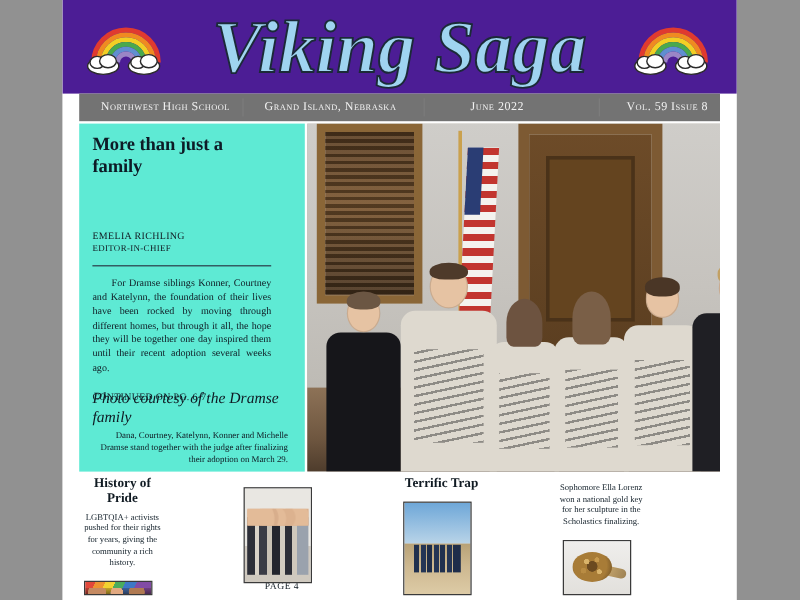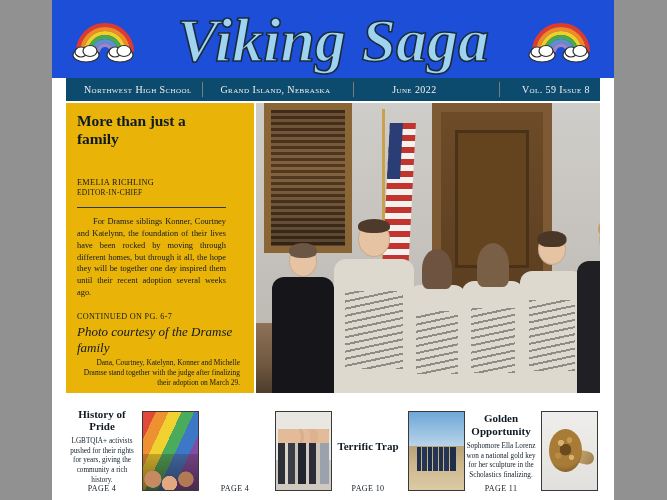--- a/index.html
+++ b/index.html
@@ -16,21 +16,21 @@
     position: absolute;
     left: 52px; top: 0; width: 562px; height: 500px;
     background: #ffffff;
     overflow: hidden;
   }
 
   
   .masthead {
     position: absolute;
     left: 0; top: 0; width: 562px; height: 78px;
-    background: #1d4ed8;
+    background: #4c1d95;
   }
   .rainbow {
     position: absolute;
     width: 66px; height: 56px;
   }
   .rainbow.left  { left: 20px;  top: 8px; }
   .rainbow.right { left: 476px; top: 8px; }
 
   .logo-text {
     position: absolute;
@@ -44,21 +44,21 @@
     color: #9fd4f0;
     letter-spacing: 0px;
     -webkit-text-stroke: 1.6px #1b2a38;
     white-space: nowrap;
   }
 
   
   .banner {
     position: absolute;
     left: 14px; top: 78px; width: 534px; height: 23px;
-    background: #0c4a6e;
+    background: #737373;
     color: #ffffff;
     display: flex;
     align-items: center;
   }
   .banner-cell {
     font-variant: small-caps;
     font-size: 10px;
     letter-spacing: 0.4px;
     white-space: nowrap;
     padding: 0 10px;
@@ -73,33 +73,33 @@
   }
 
   
   .hero {
     position: absolute;
     left: 14px; top: 103px; width: 534px; height: 290px;
   }
   .hero-side {
     position: absolute;
     left: 0; top: 0; width: 188px; height: 290px;
-    background: #eab308;
+    background: #5eead4;
     box-sizing: border-box;
     padding: 9px 28px 0 11px;
   }
   .headline {
     font-size: 15.5px;
     font-weight: bold;
     color: #0d1b26;
     line-height: 1.15;
     letter-spacing: -0.1px;
   }
   .byline {
-    margin-top: 29px;
+    margin-top: 43px;
     font-size: 8.3px;
     font-variant: small-caps;
     letter-spacing: 0.3px;
     color: #111a22;
     line-height: 1.35;
   }
   .byline .role { font-size: 7.4px; display: block; }
   .rule {
     margin-top: 9px;
     border-top: 1px solid #2a3b48;
@@ -215,21 +215,22 @@
   
   .teasers {
     position: absolute;
     left: 14px; top: 396px; width: 534px; height: 100px;
     display: flex;
   }
   .teaser {
     position: relative;
     width: 133px; height: 100px;
     display: flex;
-    align-items: center;
+    flex-direction: column;
+    align-items: flex-start;
   }
   .teaser-txt {
     width: 72px;
     text-align: center;
     padding-top: 1px;
   }
   .teaser-title {
     font-size: 11px;
     font-weight: bold;
     color: #101a22;
@@ -501,21 +502,20 @@
       <div class="teaser-page">PAGE 10</div>
       <div class="teaser-img">
         <div class="trap-sky"></div>
         <div class="trap-field"></div>
         <div class="trap-team"></div>
       </div>
     </div>
 
     <div class="teaser">
       <div class="teaser-txt">
-        <div class="teaser-title">Golden Opportunity</div>
         <div class="teaser-deck">Sophomore Ella Lorenz won a national gold key for her sculpture in the Scholastics finalizing.</div>
       </div>
       <div class="teaser-page">PAGE 11</div>
       <div class="teaser-img">
         <div class="sculpt-bg"></div>
         <div class="sculpt-tail"></div>
         <div class="sculpt-ball"></div>
       </div>
     </div>
   </div>

